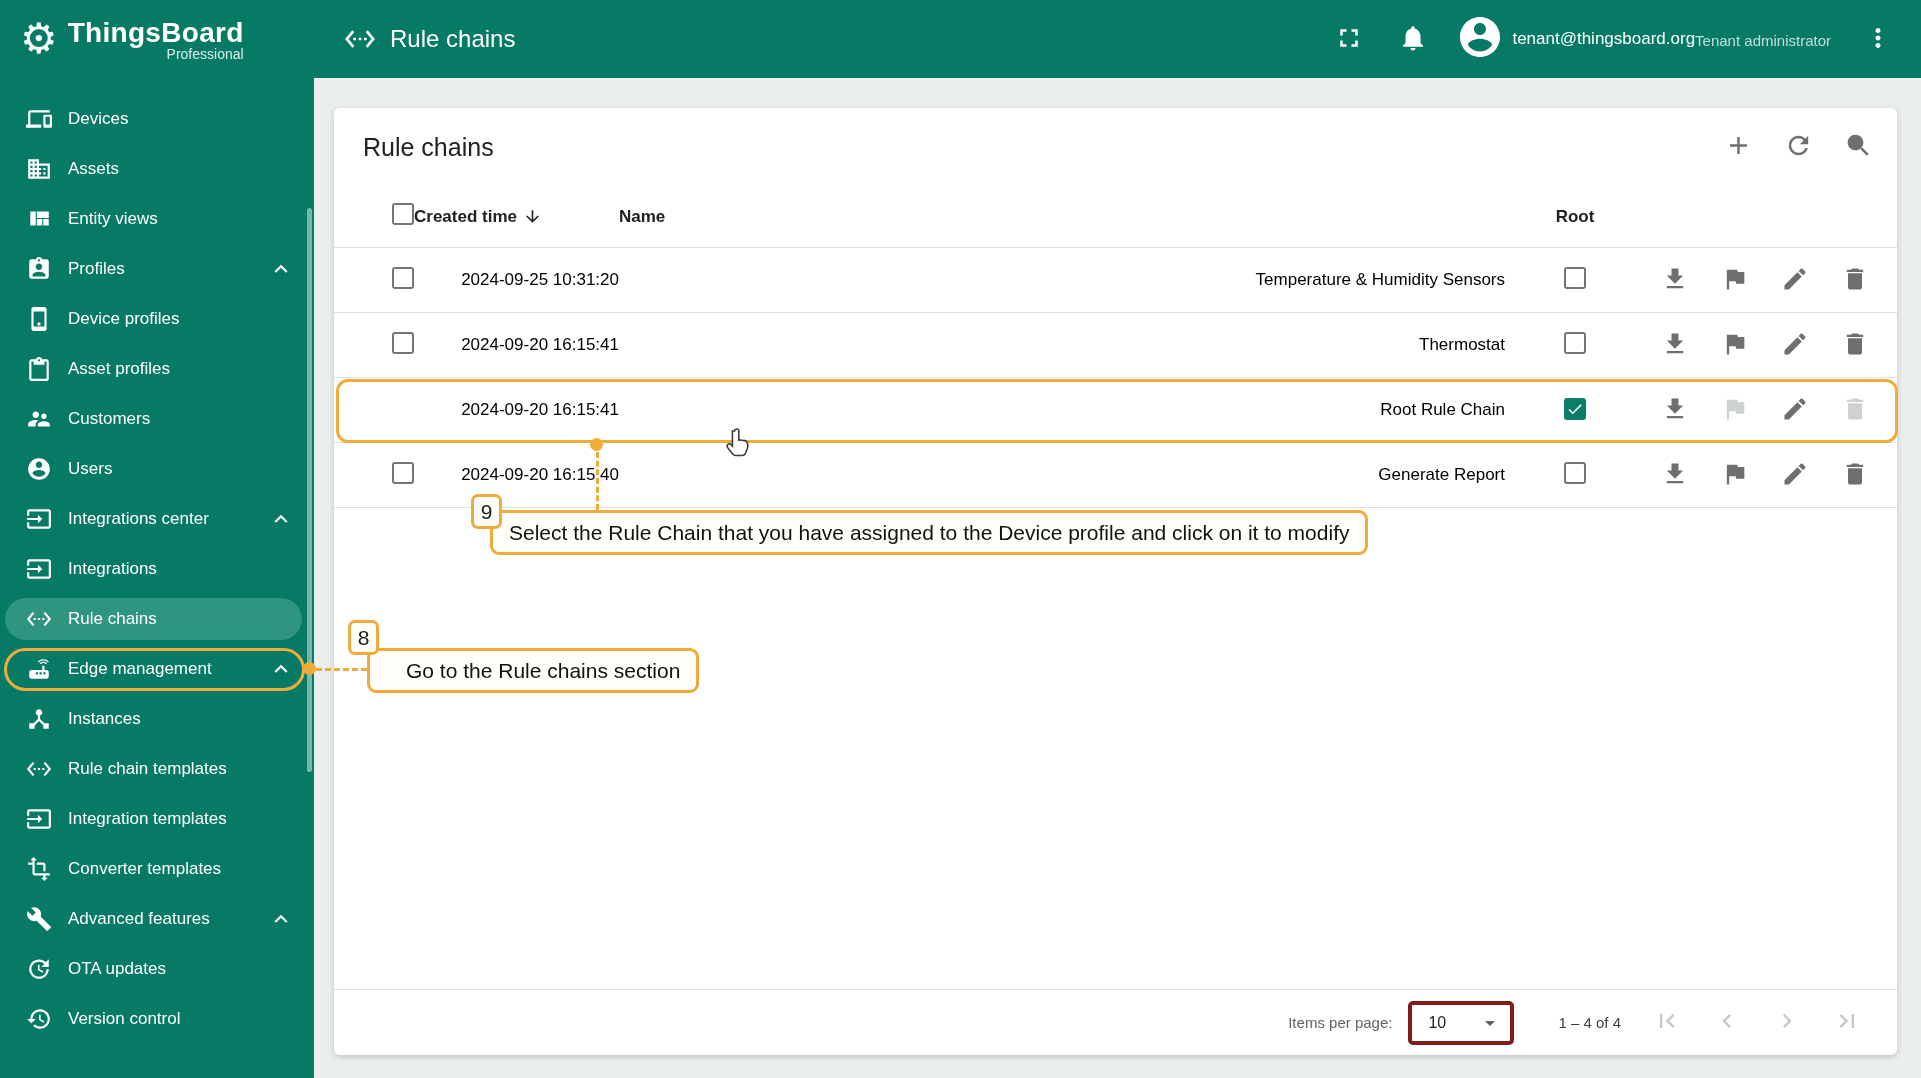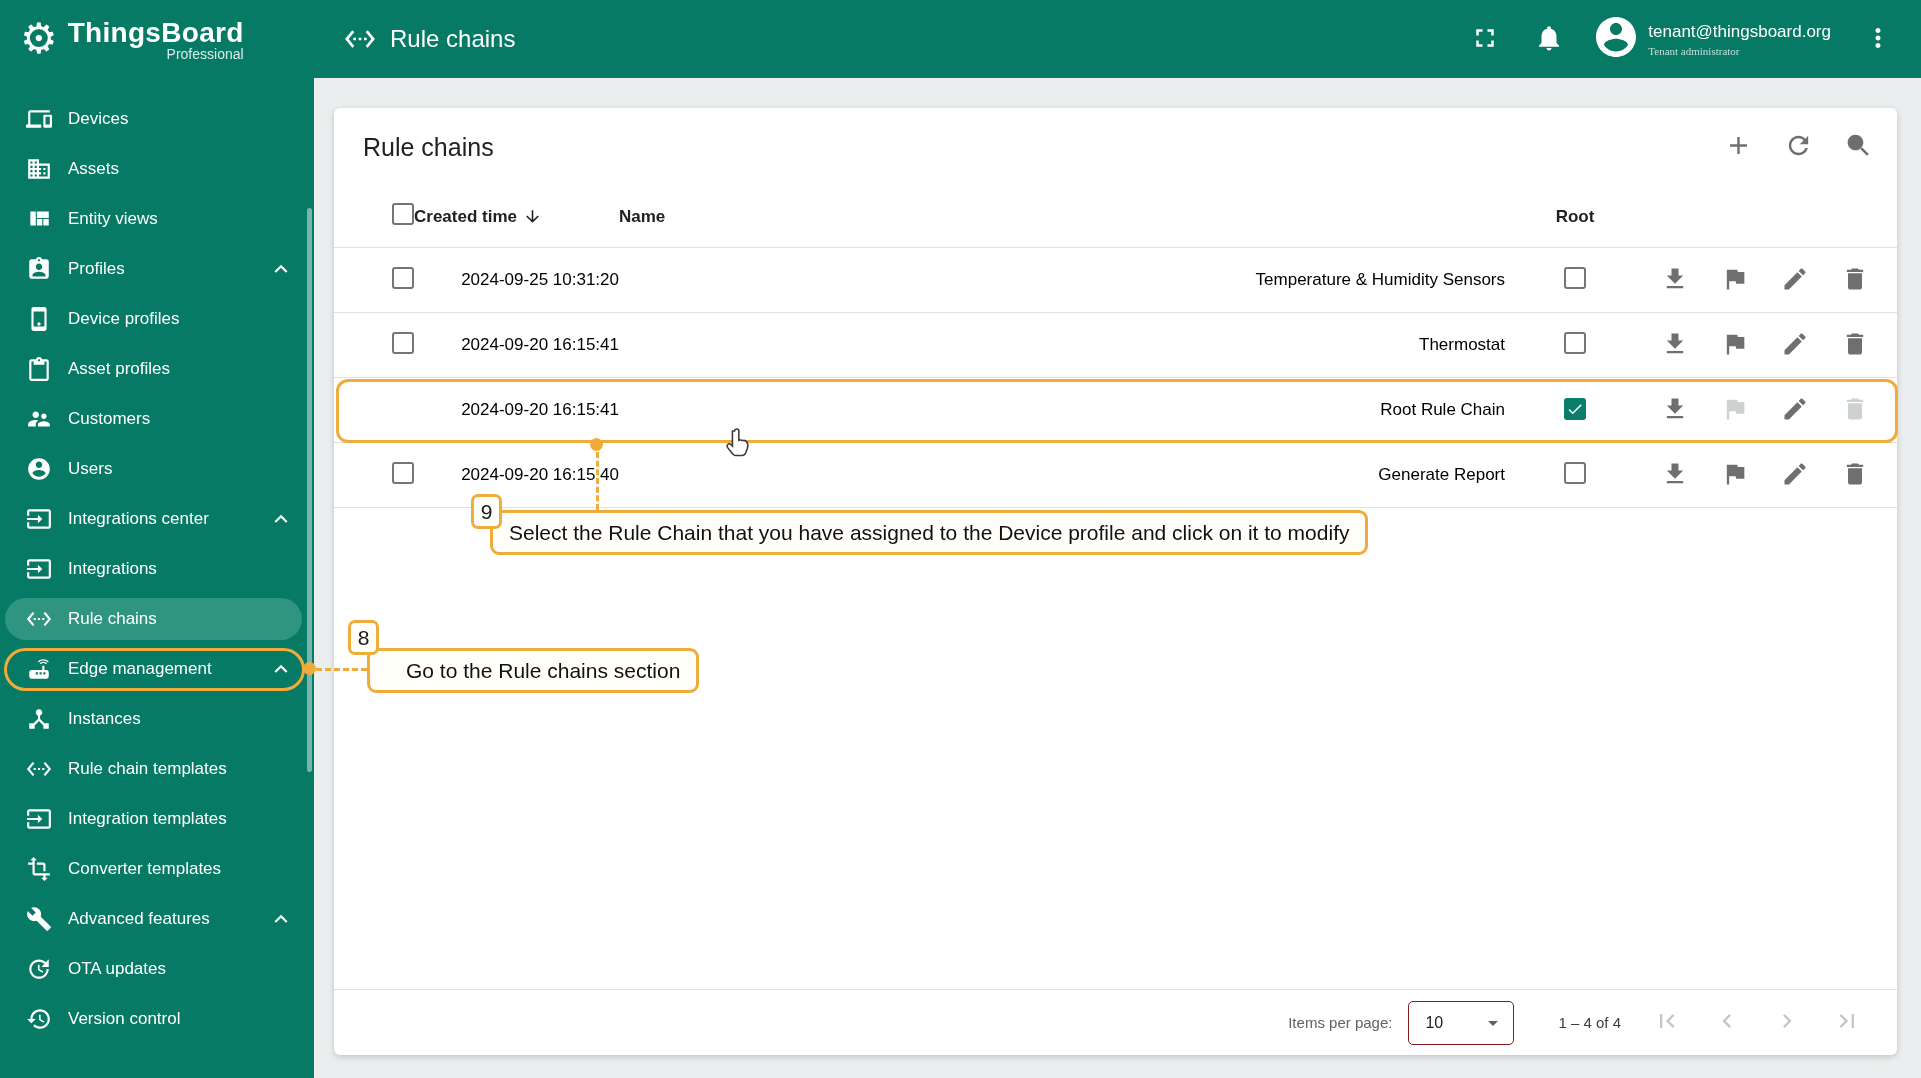--- a/index.html
+++ b/index.html
@@ -29,23 +29,23 @@
   
   .topbar { position:absolute; left:314px; right:0; top:0; height:78px; background:#077a65; display:flex; align-items:center; padding:0 22px 0 30px; z-index:4; }
   .tb-title-icon { display:inline-flex; }
   .tb-title-icon svg { width:32px; height:32px; fill:#fff; }
   .topbar h1 { color:#fff; font-size:24px; font-weight:500; margin-left:14px; white-space:nowrap; }
   .tb-spacer { flex:1; }
   .tb-btn { background:none; border:none; width:42px; height:42px; display:flex; align-items:center; justify-content:center; cursor:pointer; margin-left:22px; }
   .tb-btn svg { width:30px; height:30px; fill:#fff; }
   .avatar { width:48px; height:48px; margin-left:22px; display:flex; align-items:center; justify-content:center; cursor:pointer; }
   .avatar svg { width:48px; height:48px; fill:#fff; }
-  .user-block { display:flex; flex-direction:column; margin:0 26px 0 8px; }
+  .user-block { display:flex; flex-direction:row; margin:0 26px 0 8px; }
   .user-email { color:#fff; font-size:17px; }
-  .user-role { color:rgba(255,255,255,.75); font-size:11px; margin-top:3px;font-family:Liberation Serif, serif; }
+  .user-role { color:rgba(255,255,255,.75); font-size:15px; margin-top:3px; }
   
   .content { position:absolute; left:314px; top:78px; right:0; bottom:0; background:#ebeeee; }
   .card { position:absolute; left:20px; top:30px; width:1563px; height:947px; background:#fff; border-radius:6px; box-shadow:0 2px 6px rgba(0,0,0,.18); }
   .card-head { height:78px; display:flex; align-items:center; padding:0 16px 0 29px; }
   .card-head h2 { font-size:25px; font-weight:500; color:#212121; flex:1; }
   .card-actions { display:flex; gap:14px; }
   .icon-btn { width:46px; height:46px; border:none; background:none; display:flex; align-items:center; justify-content:center; cursor:pointer; }
   .icon-btn svg { width:29px; height:29px; fill:#6f6f6f; }
   .icon-btn.disabled svg { fill:#cdd1d2; }
   .grid-row { display:grid; grid-template-columns:51px 205px 1fr 140px 60px 60px 60px 60px; align-items:center; padding:0 12px 0 29px;text-align:right; }
@@ -59,21 +59,21 @@
   .rootc { justify-self:center; }
   .act { justify-self:center; }
   .cb { width:22px; height:22px; border:2px solid #757575; border-radius:3px; display:inline-flex; align-items:center; justify-content:center; background:#fff; cursor:pointer; }
   .cb.checked { background:#0a7e68; border-color:#0a7e68; }
   .cb.checked svg { width:18px; height:18px; fill:#fff; }
   .act .icon-btn { width:44px; height:44px; }
   .act .icon-btn svg { width:28px; height:28px; }
   
   .tfoot { position:absolute; left:0; right:0; bottom:0; height:66px; border-top:1px solid #e0e0e0; display:flex; align-items:center; justify-content:flex-end; font-size:15px; color:#5f6368; }
   .ipp-label { margin-right:16px; }
-  .ipp-select { width:106px; height:44px; border:1px solid #7f1d1d; border-radius:5px; display:flex; align-items:center; justify-content:space-between; padding:0 8px 0 16px; color:#202124; font-size:16px; cursor:pointer; margin-right:44px; }
+  .ipp-select { width:106px; height:44px; border:4px solid #7f1d1d; border-radius:5px; display:flex; align-items:center; justify-content:space-between; padding:0 8px 0 16px; color:#202124; font-size:16px; cursor:pointer; margin-right:44px; }
   .caret { display:inline-flex; }
   .caret svg { width:24px; height:24px; fill:#5f6368; }
   .range { margin-right:24px; color:#3c4043; }
   .pager { display:flex; gap:16px; margin-right:28px; }
   .pager .icon-btn { width:44px; height:44px; }
   .pager .icon-btn svg { fill:#c3c7c9; width:28px; height:28px; }
   
   .overlay { position:absolute; inset:0; pointer-events:none; z-index:50; }
   .overlay > * { position:absolute; }
   .row-ring { left:336px; top:379px; width:1562px; height:64px; border:3px solid #F0AC3B; border-radius:12px; }

